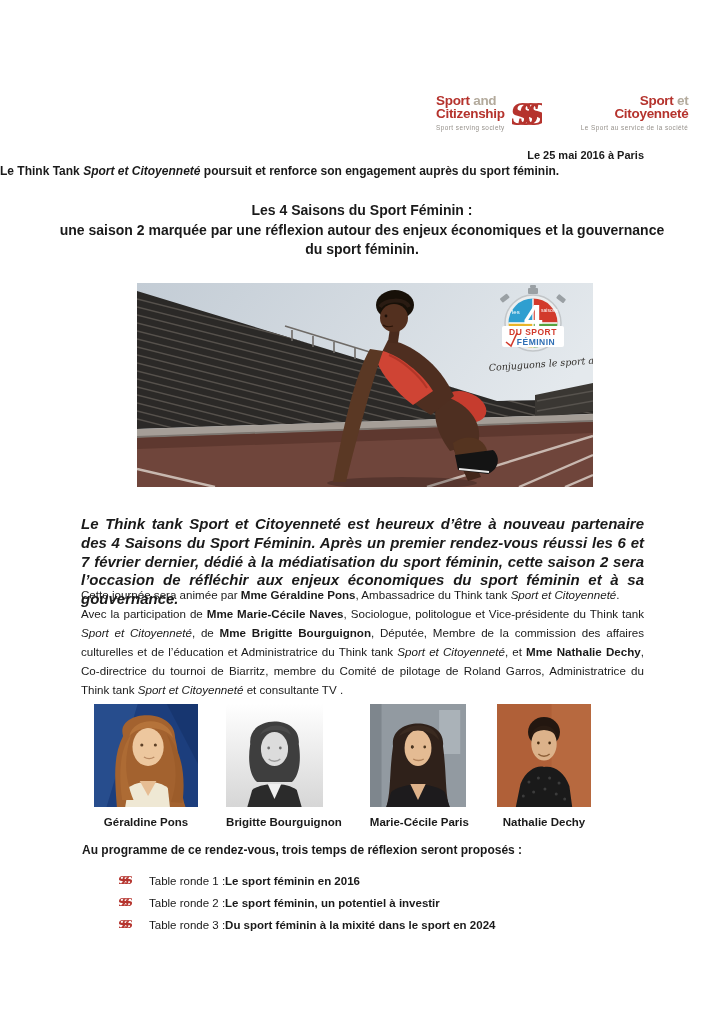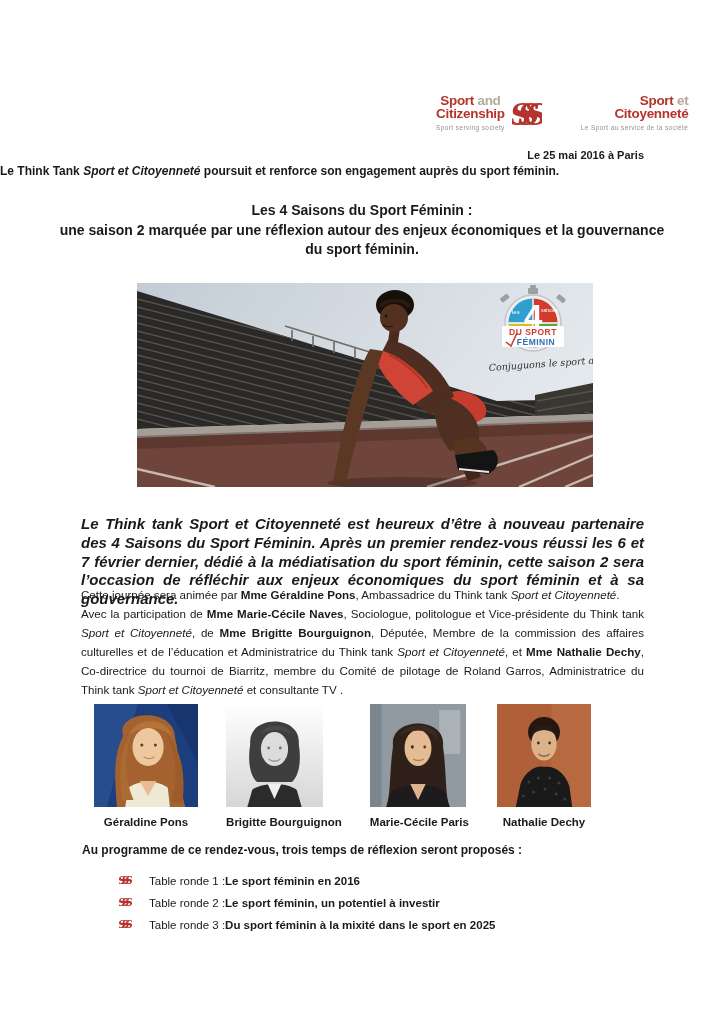--- a/index.html
+++ b/index.html
@@ -4,21 +4,21 @@
 <style>
   html,body{margin:0;padding:0;background:#ffffff;}
   .page{position:relative;width:724px;height:1024px;background:#fff;overflow:hidden;
         font-family:"Liberation Sans",sans-serif;color:#1a1a1a;}
 
   
   .logo{position:absolute;top:95px;left:436px;display:flex;align-items:center;gap:7px;}
   .logo-text{line-height:12.5px;font-weight:bold;font-size:13.5px;letter-spacing:-0.3px;}
   .logo-text .red{color:#b5332d;}
   .logo-text .muted{color:#b3aa9c;}
-  .logo-en{text-align:center;}
+  .logo-en{text-align:left;}
   .logo-fr{text-align:right;margin-left:32px;}
   .logo-tagline{font-weight:normal;font-size:6.4px;letter-spacing:0.45px;color:#95908a;margin-top:2px;}
   .logo-mark svg{display:block;}
 
   
   .date-line{position:absolute;top:149px;right:80px;font-size:11px;font-weight:bold;}
   .intro-line{position:absolute;top:164px;left:0;width:724px;text-align:left;
               font-weight:bold;font-size:12px;}
   .intro-line .em{font-style:italic;}
   .doc-title{position:absolute;top:201px;left:42px;width:640px;text-align:center;
@@ -324,17 +324,17 @@
     </li>
     <li>
       <svg class="bullet-icon" viewBox="0 0 26 26" aria-hidden="true">
         <g fill="#b5332d" font-family="DejaVu Serif, serif" font-style="italic" font-weight="bold" font-size="22">
           <text x="-2" y="20">S</text>
             <text x="5" y="20">S</text>
             <text x="12" y="20">S</text>
           </g>
       </svg>
       <span>Table ronde 3 : </span>
-      <span class="bullet-title">Du sport féminin à la mixité dans le sport en 2025</span>
+      <span class="bullet-title">Du sport féminin à la mixité dans le sport en 2024</span>
     </li>
   </ul>
 
 </div>
 
 </body></html>

